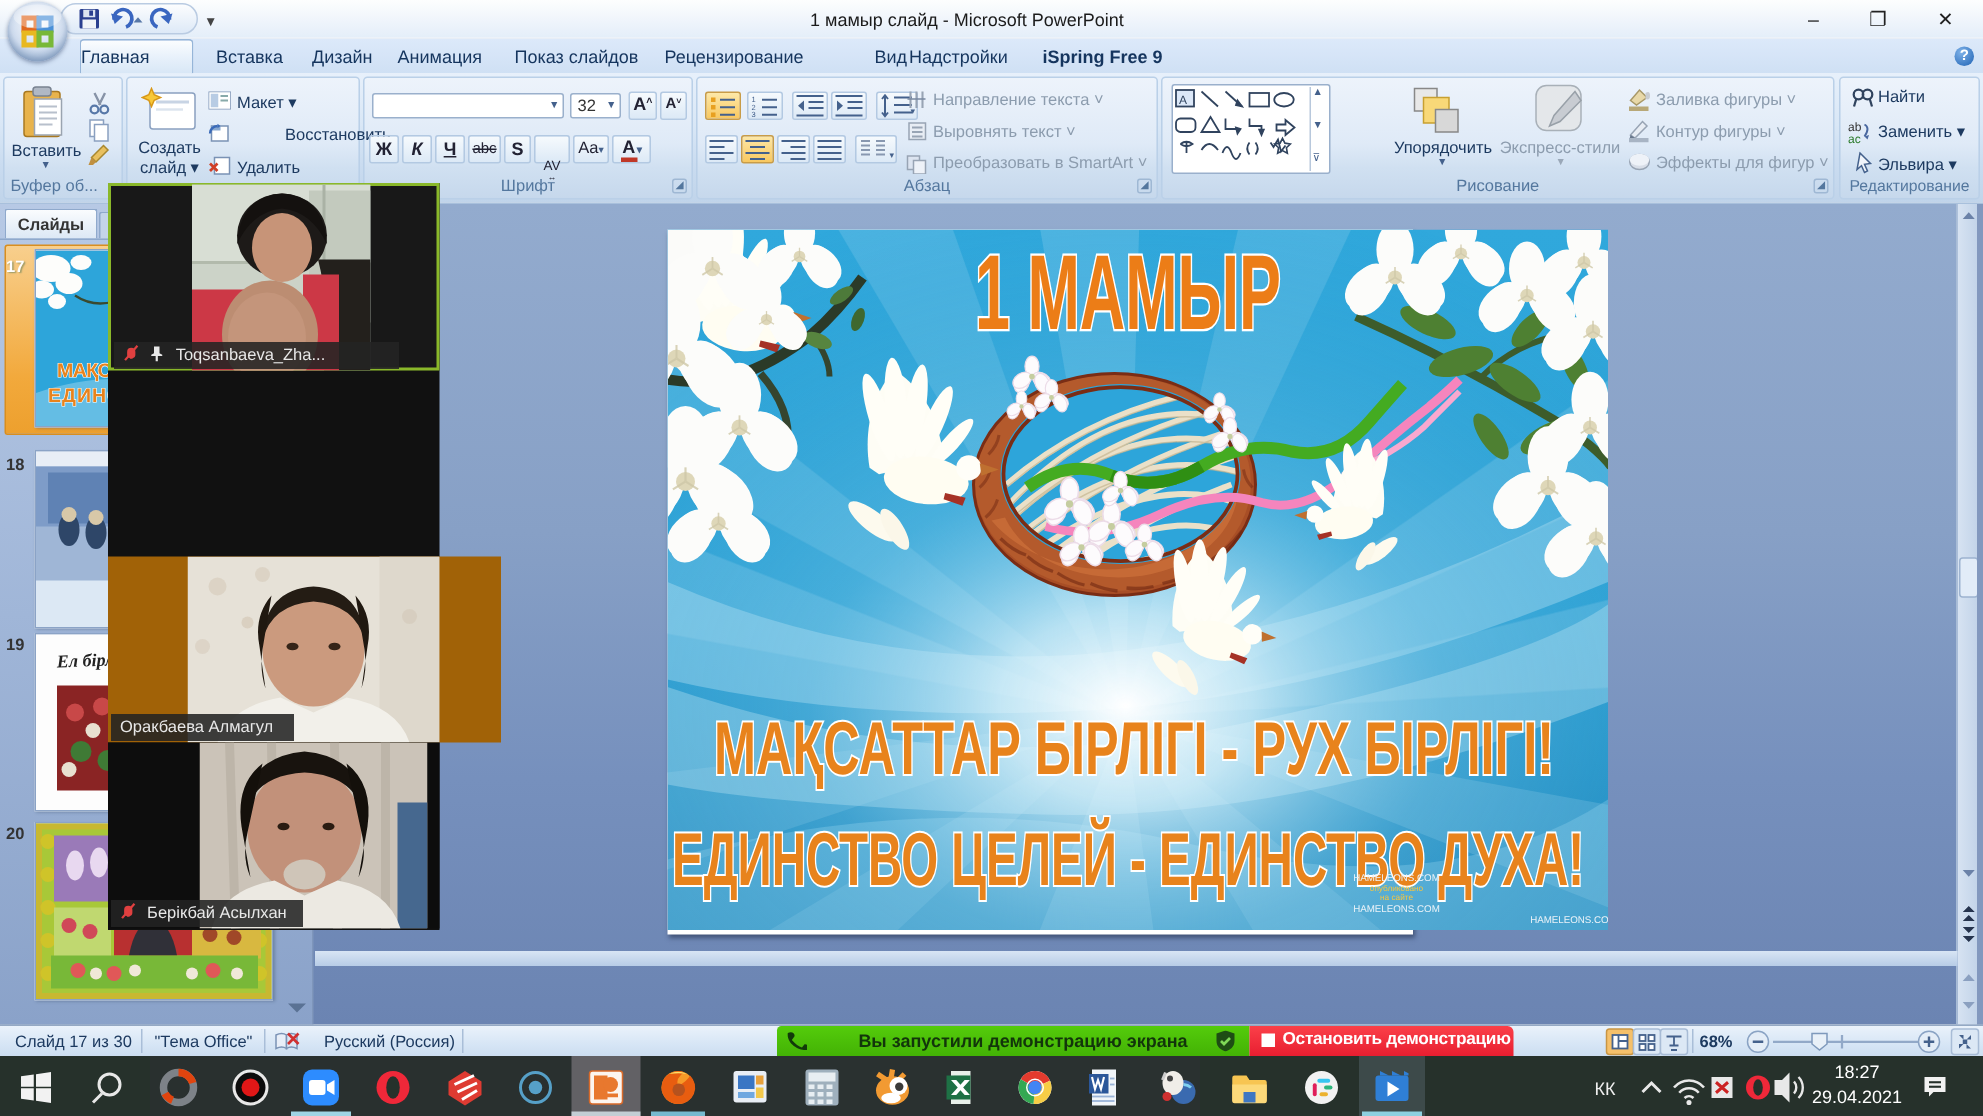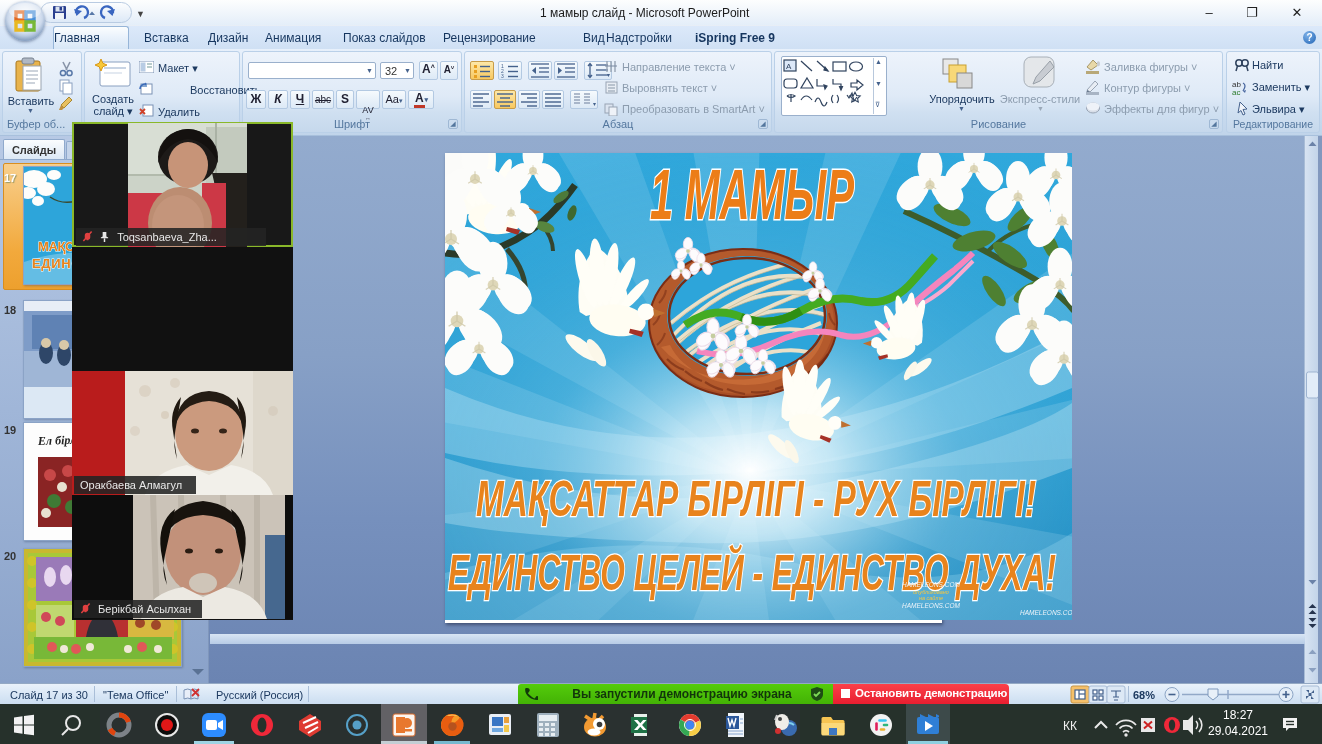--- a/index.html
+++ b/index.html
@@ -557,21 +557,21 @@
    <path d="M3.5,472 l4,-4 l4,4 Z M3.5,478 l4,-4 l4,4 Z" fill="#26344e"></path>
    <path d="M3.5,482 l4,4 l4,-4 Z M3.5,488 l4,4 l4,-4 Z" fill="#26344e"></path>
    <path d="M3.5,518 l4,-4.5 l4,4.5 Z" fill="#8ba0c0"></path>
    <path d="M3.5,532 l4,4.5 l4,-4.5 Z" fill="#8ba0c0"></path>
   </svg>
 </div>
 <div class="abs" style="left:1318px;top:0;width:4px;height:547px;background:#8298be;"></div>
   <div class="abs" id="splitter"></div>
 </div>
 
-<div class="abs" id="slide" style="left:445px;top:153px;width:497px;height:470px;background:#fff;box-shadow:1px 2px 3px rgba(30,40,70,.55);font-style:italic;">
+<div class="abs" id="slide" style="left:445px;top:153px;width:497px;height:470px;background:#fff;box-shadow:1px 2px 3px rgba(30,40,70,.55);">
 <svg width="627" height="470" viewBox="0 0 627 470">
 <defs>
 <radialGradient id="sun" cx="0.487" cy="0.68" r="0.75">
  <stop offset="0" stop-color="#ffffff"></stop>
           <stop offset="0.18" stop-color="#d9f1fa" stop-opacity="0.8"></stop>
  <stop offset="0.45" stop-color="#7cc8e8" stop-opacity="0.35"></stop>
           <stop offset="1" stop-color="#2599cf" stop-opacity="0"></stop>
 </radialGradient>
 <linearGradient id="skyg" x1="0" y1="0" x2="0" y2="1">
  <stop offset="0" stop-color="#30a8dc"></stop>
@@ -847,21 +847,21 @@
         </svg>
     <svg width="11" height="11" viewBox="0 0 12 12" style="vertical-align:-1px;margin-left:3px;">
           <path d="M4,1 L8,1 L8,6 L10,7 L10,8 L2,8 L2,7 L4,6 Z" fill="#e8e8e8"></path>
           <line x1="6" y1="8" x2="6" y2="12" stroke="#e8e8e8" stroke-width="1.6"></line>
         </svg>
     <span style="margin-left:4px;">Toqsanbaeva_Zha...</span>
   </div>
  </div>
 
 
- <div class="abs" style="left:0;top:249px;width:221px;height:124px;background:#b91c1c;">
+ <div class="abs" style="left:0;top:249px;width:262px;height:124px;background:#a16207;">
   <svg class="abs" style="left:53px;top:0;" width="168" height="124" viewBox="0 0 168 124">
    <rect width="168" height="124" fill="#e6e1d7"></rect>
    <rect x="128" y="0" width="40" height="124" fill="#ded8cc"></rect>
    <circle cx="20" cy="20" r="6" fill="#d9cfc0" opacity="0.8"></circle>
         <circle cx="50" cy="12" r="5" fill="#d9cfc0" opacity="0.8"></circle>
         <circle cx="10" cy="60" r="5" fill="#d9cfc0" opacity="0.7"></circle>
         <circle cx="40" cy="44" r="4" fill="#d4c9b8" opacity="0.7"></circle>
         <circle cx="148" cy="40" r="5" fill="#d4cabb" opacity="0.7"></circle>
    <ellipse cx="84" cy="62" rx="34" ry="38" fill="#cb9a7e"></ellipse>
    <path d="M50,56 Q52,22 84,20 Q116,22 118,56 Q112,32 84,30 Q56,32 50,56 Z" fill="#241c14"></path>

